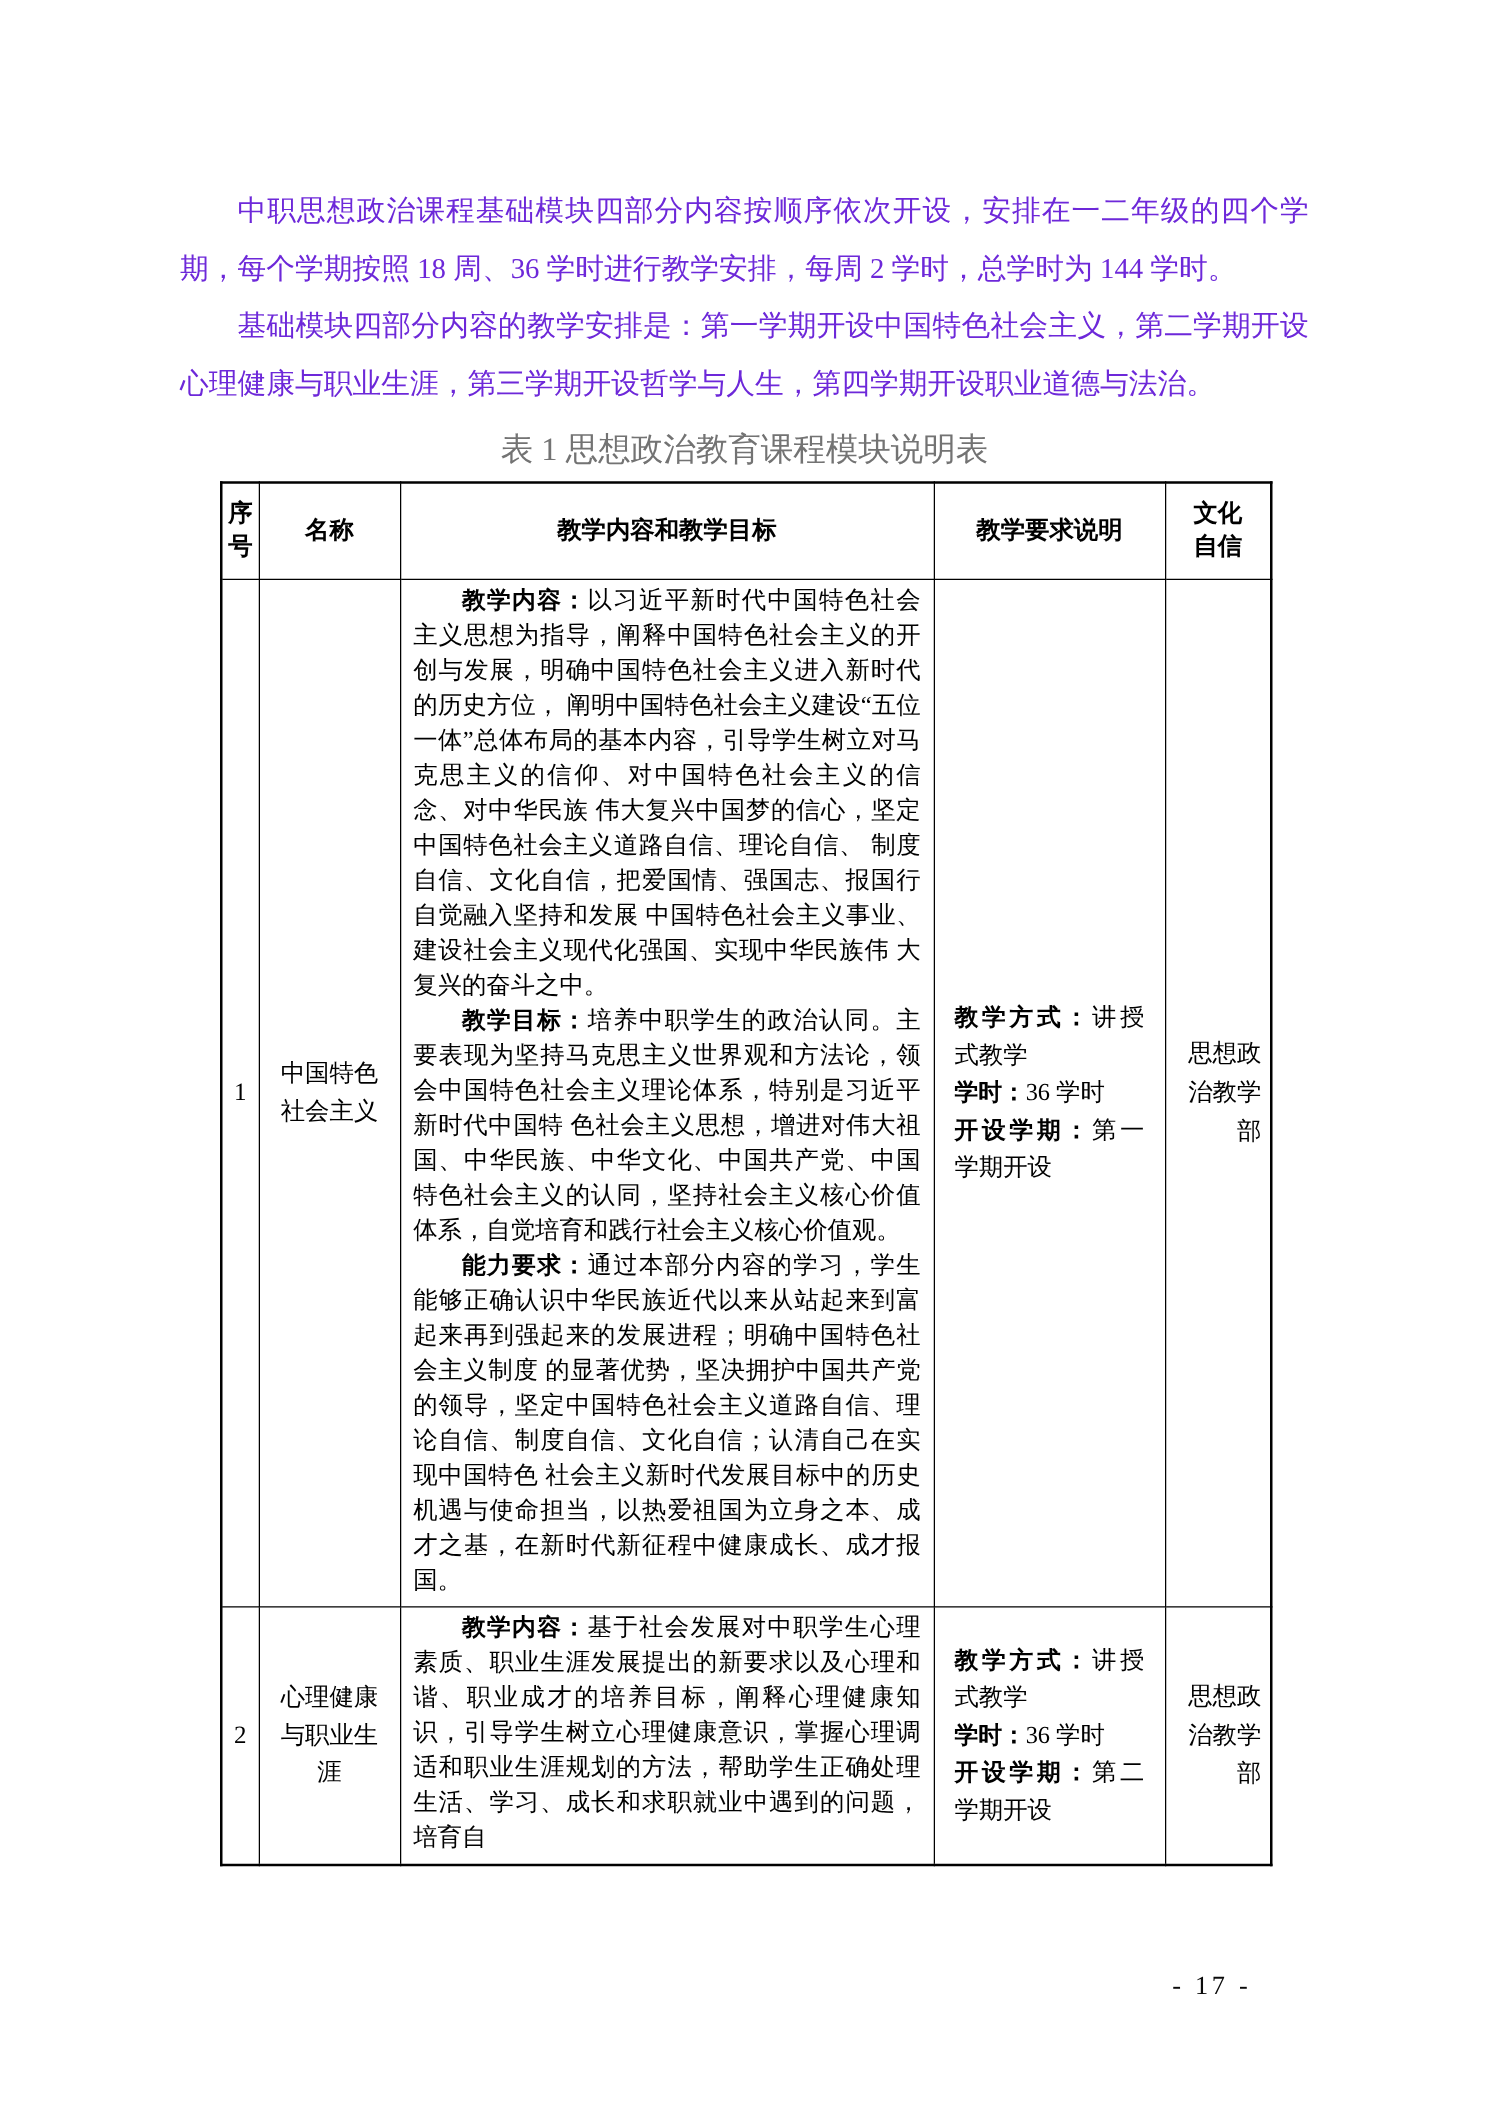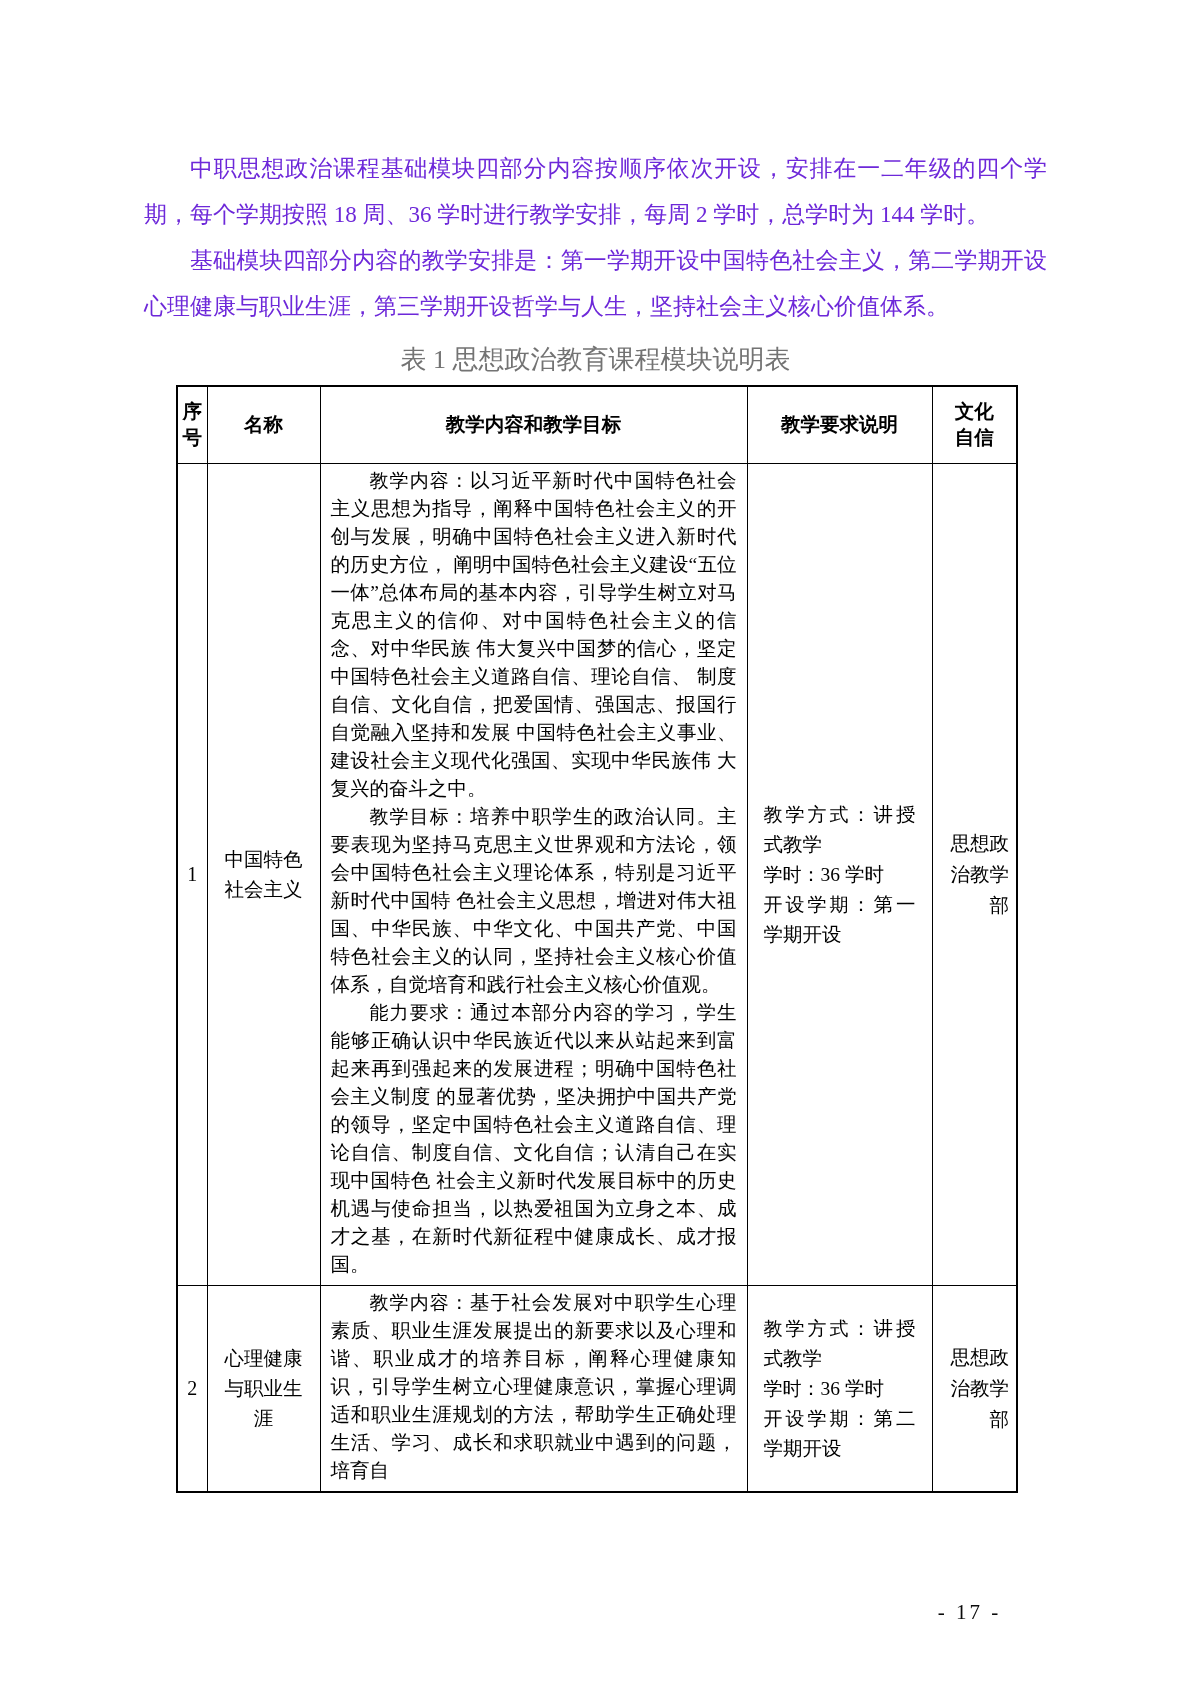--- a/index.html
+++ b/index.html
@@ -79,43 +79,42 @@
   td.req-cell .req-line { text-align:justify; }
 
   td.unit-cell {
     text-align:right;
     padding:0 7px;
     line-height:31px;
   }
 
   .lbl {
     font-family:"Liberation Sans","DejaVu Sans",sans-serif;
-    font-weight:400;
+    font-weight:700;
     font-size:19px;
   }
 
   .page-number {
     position:absolute;
     top:1576px;
     left:922px;
     width:95px;
     text-align:center;
     font-size:21px;
     letter-spacing:3px;
     color:#0a0a0a;
-    margin-top:24px;
   }
 </style>
 </head>
 <body>
 
 <div class="page">
 
   <p class="body-par">中职思想政治课程基础模块四部分内容按顺序依次开设，安排在一二年级的四个学期，每个学期按照 18 周、36 学时进行教学安排，每周 2 学时，总学时为 144 学时。</p>
-  <p class="body-par">基础模块四部分内容的教学安排是：第一学期开设中国特色社会主义，第二学期开设心理健康与职业生涯，第三学期开设哲学与人生，坚持社会主义核心价值体系。</p>
+  <p class="body-par">基础模块四部分内容的教学安排是：第一学期开设中国特色社会主义，第二学期开设心理健康与职业生涯，第三学期开设哲学与人生，第四学期开设职业道德与法治。</p>
 
   <div class="table-title">表 1 思想政治教育课程模块说明表</div>
 
   <table class="module-table">
     <colgroup>
       <col class="c-no">
         <col class="c-name">
         <col class="c-content">
         <col class="c-req">
         <col class="c-unit">

